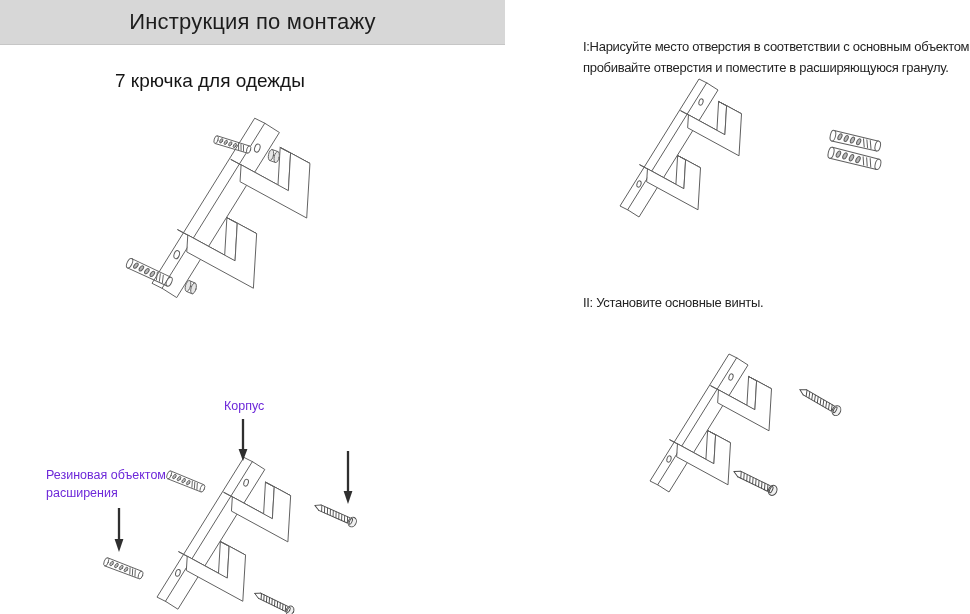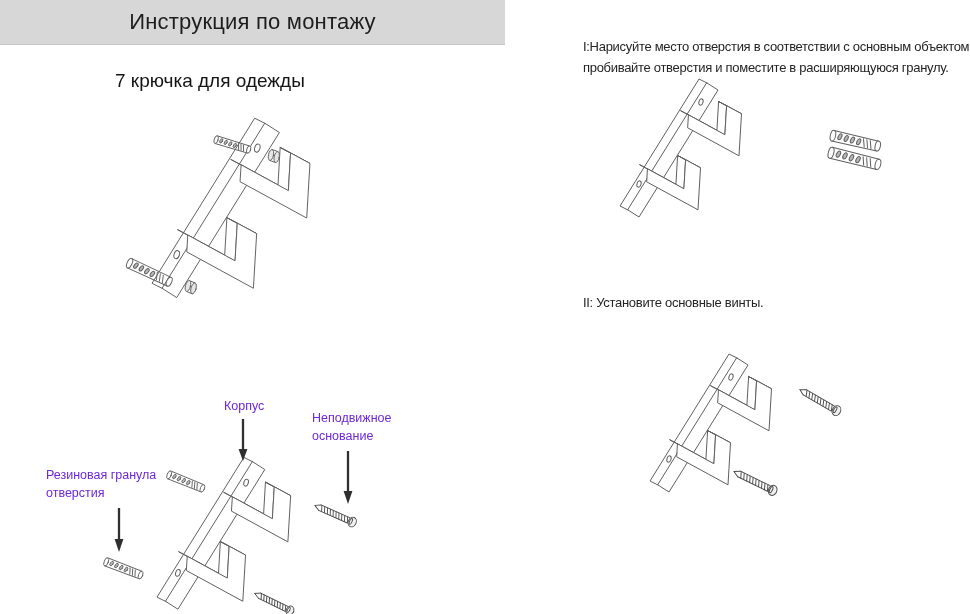--- a/index.html
+++ b/index.html
@@ -41,22 +41,21 @@
   <div class="step-text" id="step1">
     <span class="line">I:Нарисуйте место отверстия в соответствии с основным объектом,</span>
     <span class="line">пробивайте отверстия и поместите в расширяющуюся гранулу.</span>
   </div>
 
   <div class="step-text" id="step2">
     <span class="line">II: Установите основные винты.</span>
   </div>
 
   <div class="part-label" id="lbl-korpus">Корпус</div>
-  <div class="part-label" id="lbl-base">Неподвижное основание</div>
-  <div class="part-label" id="lbl-rubber">Резиновая гранула отверстия</div>
+  <div class="part-label" id="lbl-rubber">Резиновая объектом расширения</div>
 
   <svg class="diagram-layer" width="970" height="614" viewBox="0 0 970 614">
     <defs>
 
       <g id="assembly" fill="#ffffff">
         <path d="M107,8 L118,15 L39,142 L28,135 Z"></path>
         <path d="M107,8 L99,4 L20,131 L28,135" fill="none"></path>
         <ellipse cx="101" cy="27" rx="2" ry="3.2" transform="rotate(18 101 27)" fill="none"></ellipse>
         <ellipse cx="39" cy="109" rx="2" ry="3.2" transform="rotate(18 39 109)" fill="none"></ellipse>
 

